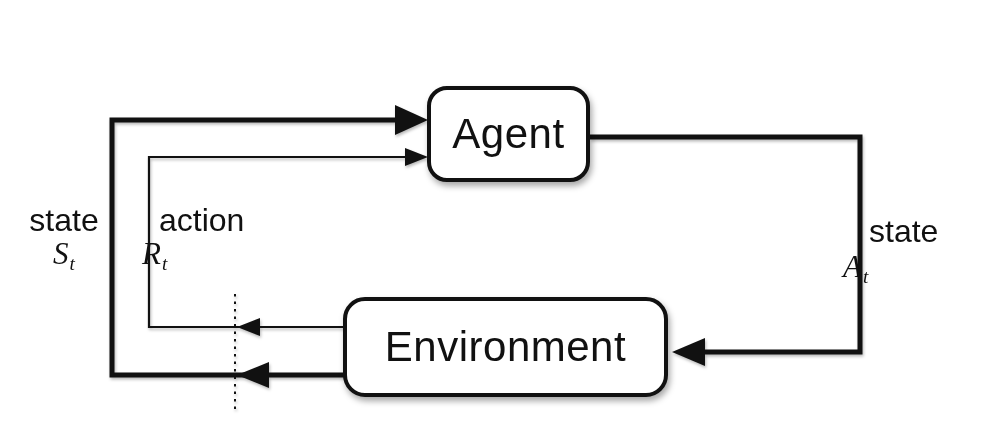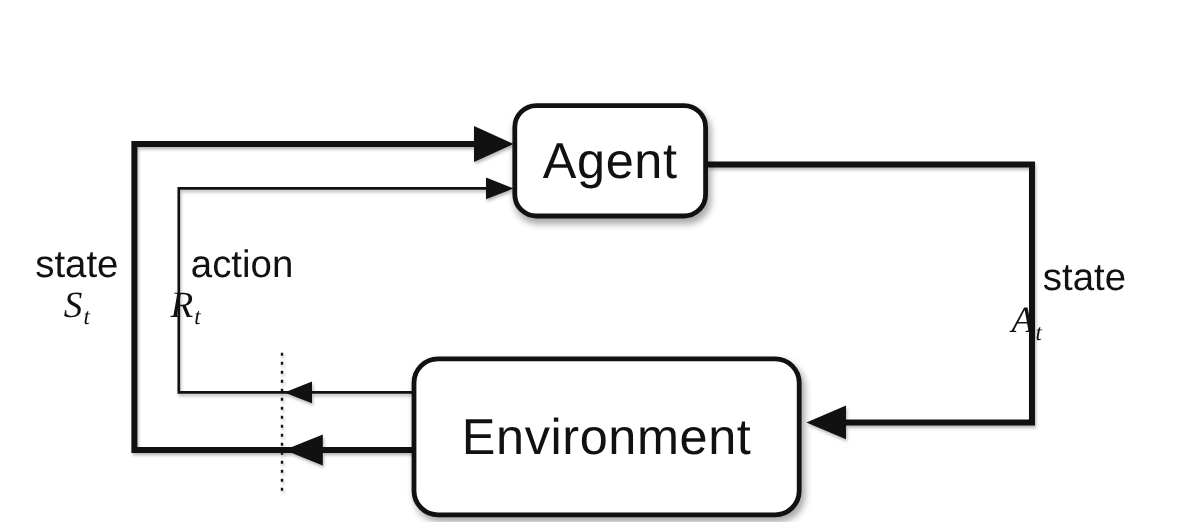--- a/index.html
+++ b/index.html
@@ -29,21 +29,21 @@
     font-size: 42px;
     letter-spacing: 0.5px;
   }
   .node-agent {
     left: 427px; top: 86px;
     width: 163px; height: 96px;
     border-radius: 20px;
   }
   .node-environment {
     left: 343px; top: 297px;
-    width: 325px; height: 134px;
+    width: 325px; height: 100px;
     border-radius: 22px;
   }
   .word {
     position: absolute;
     font-size: 32px;
     line-height: 1.1;
   }
   .math {
     position: absolute;
     font-family: "Liberation Serif", serif;

